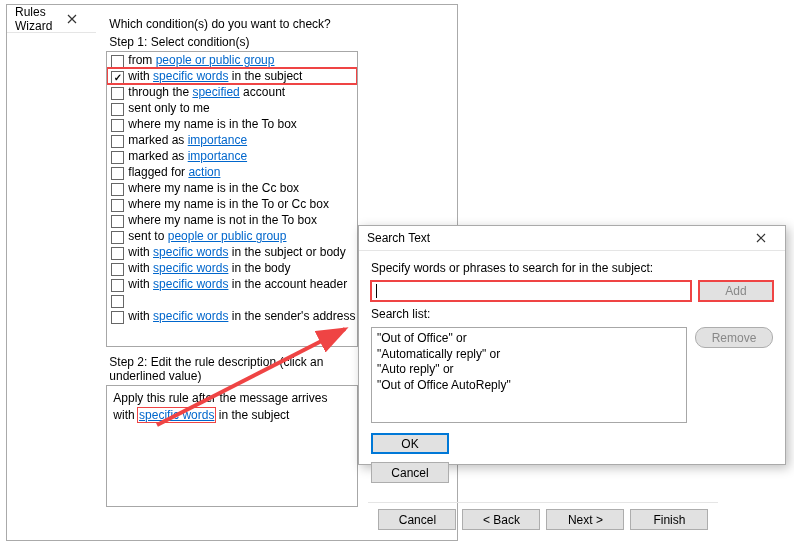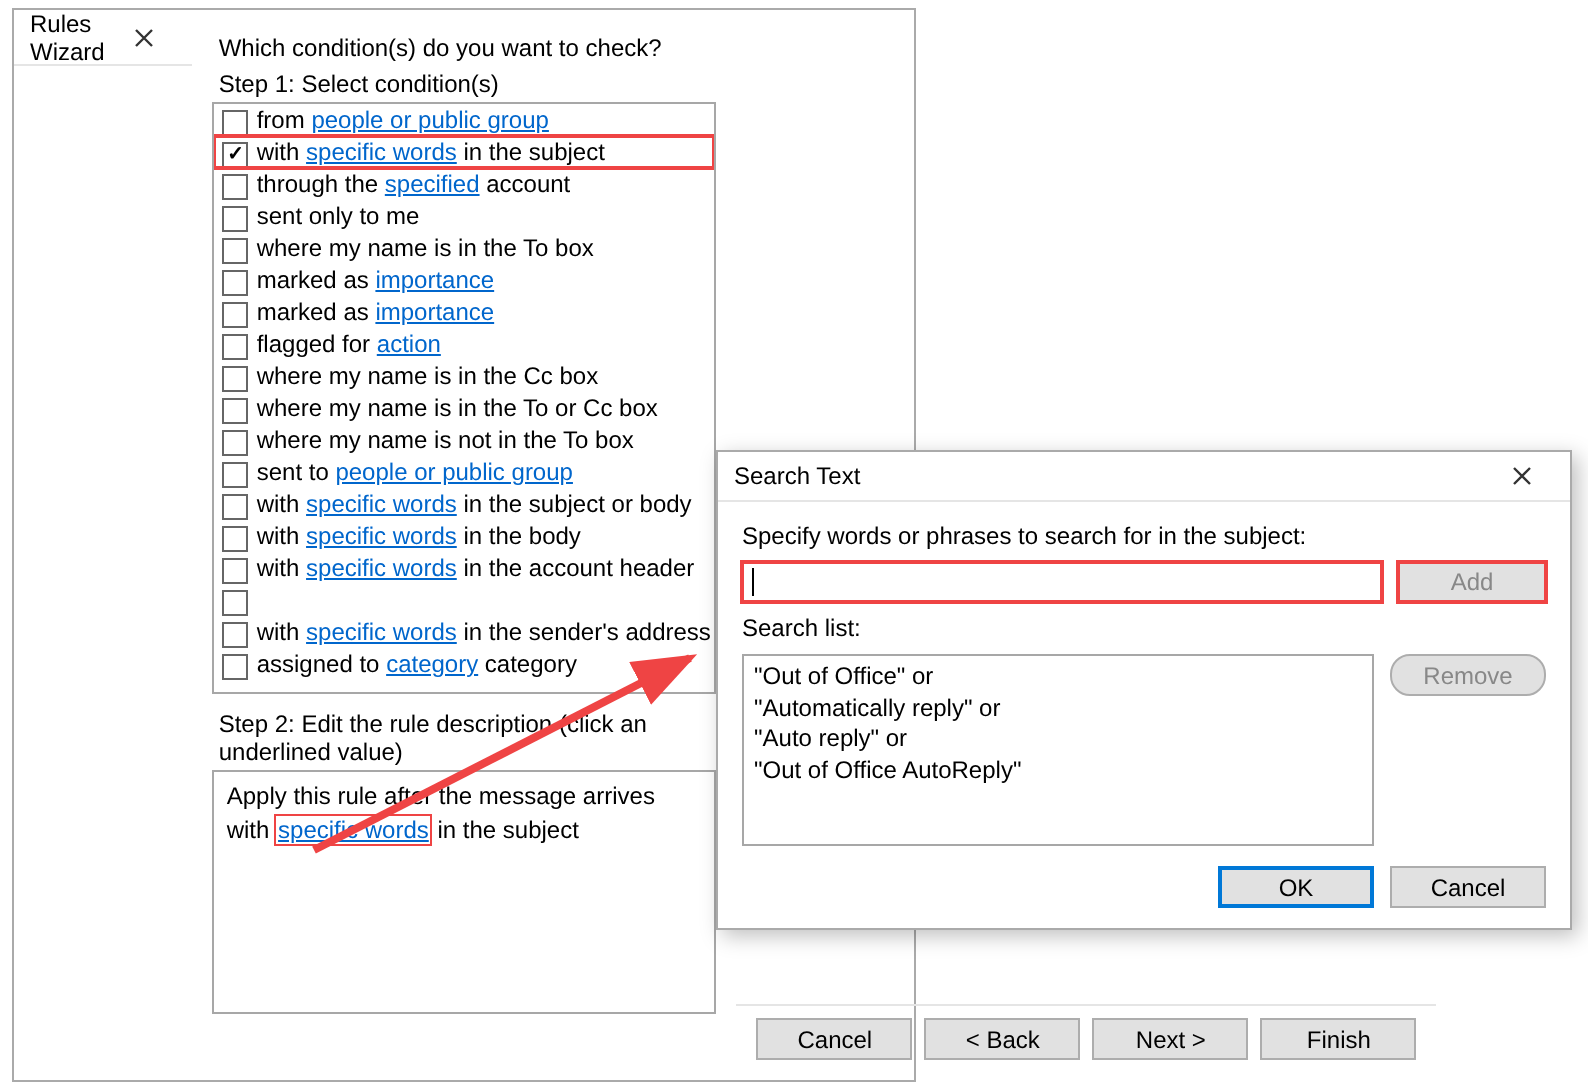--- a/index.html
+++ b/index.html
@@ -123,21 +123,21 @@
   }
   .searchlist {
     border:1px solid #a7a7a7;
     height:96px;
     padding:3px 5px;
     font-size:12px;
     background:#fff;
     line-height:1.3;
     flex:1;
   }
-  .search-bottom { display:flex; justify-content:flex-end; gap:8px; margin-top:4px;}
+  .search-bottom { display:flex; justify-content:flex-end; gap:8px; margin-top:4px;flex-direction:column;}
   .side-col { display:flex; flex-direction:column; gap:40px; align-items:flex-start;}
   
   .caret {
     display:inline-block; width:1px; height:14px; background:#000;
     vertical-align:middle;
     animation:blink 1s step-end infinite;
     margin-left:1px;
   }
   @keyframes blink { 50% { opacity:0; } }
 </style>
@@ -218,24 +218,20 @@
         <div class="cond-row">
           <span class="chk"></span>
           <span><span>with </span><span class="link">specific words</span><span> in the account header</span></span>
         </div>
         <div class="cond-row">
           <span class="chk"></span>
         </div>
         <div class="cond-row">
           <span class="chk"></span>
           <span><span>with </span><span class="link">specific words</span><span> in the sender's address</span></span>
-        </div>
-        <div class="cond-row">
-          <span class="chk"></span>
-          <span><span>assigned to </span><span class="link">category</span><span> category</span></span>
         </div>
       </div>
 
     <div class="label" style="margin-top:8px;">Step 2: Edit the rule description (click an underlined value)</div>
     <div class="step2-box">
       <div>Apply this rule after the message arrives</div>
       <div>
         <span>with </span><span class="link underline-highlight">specific words</span><span> in the subject</span>
       </div>
     </div>

